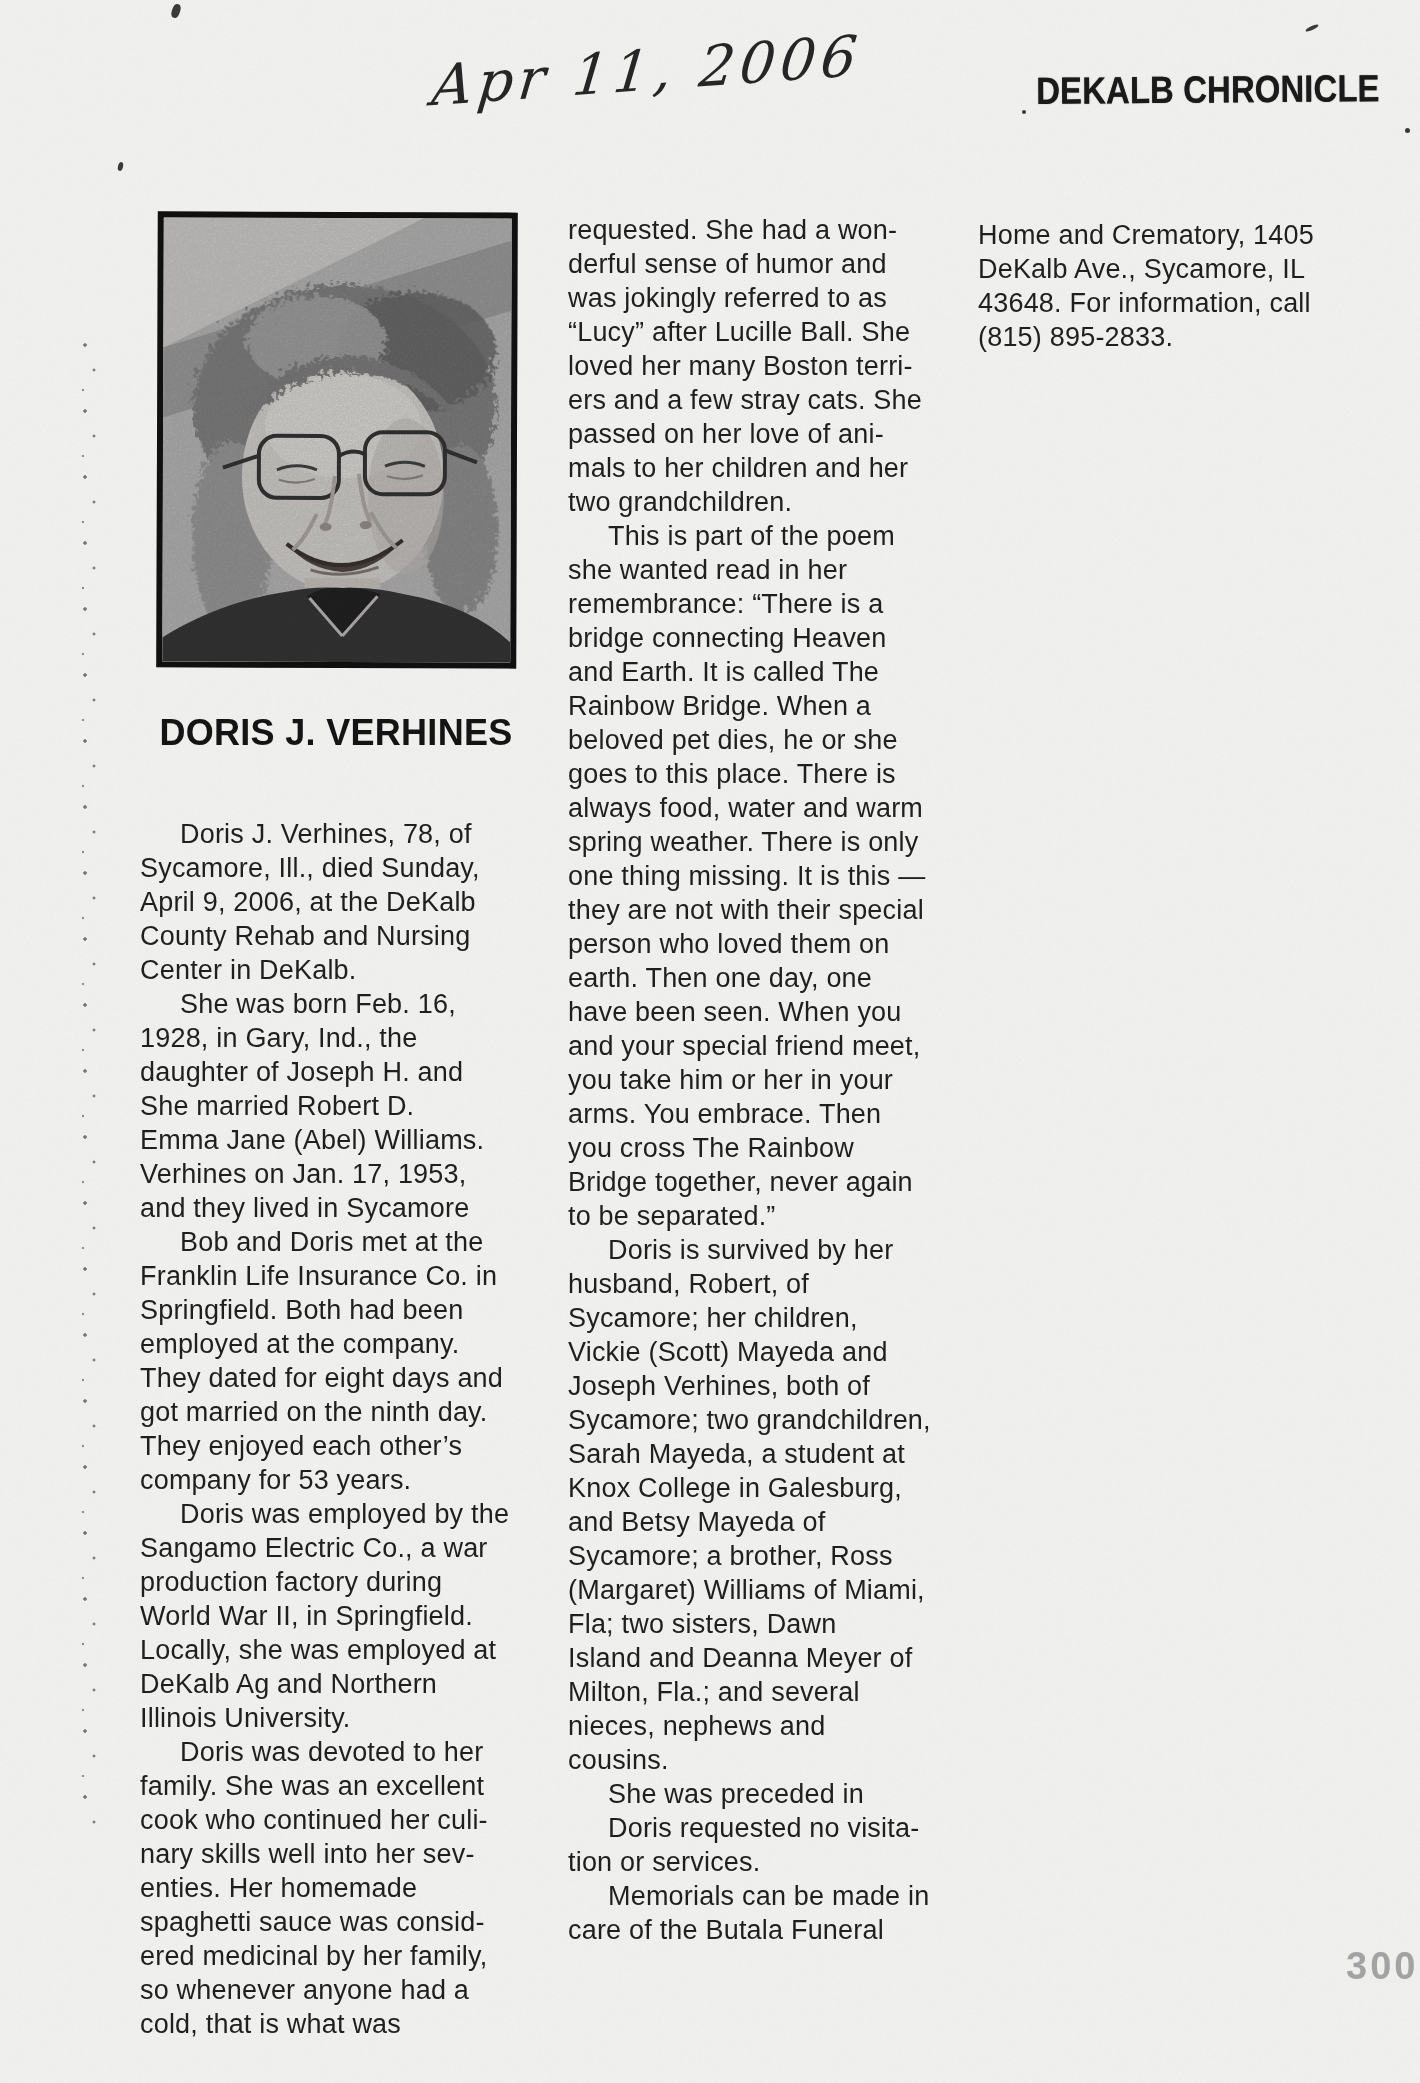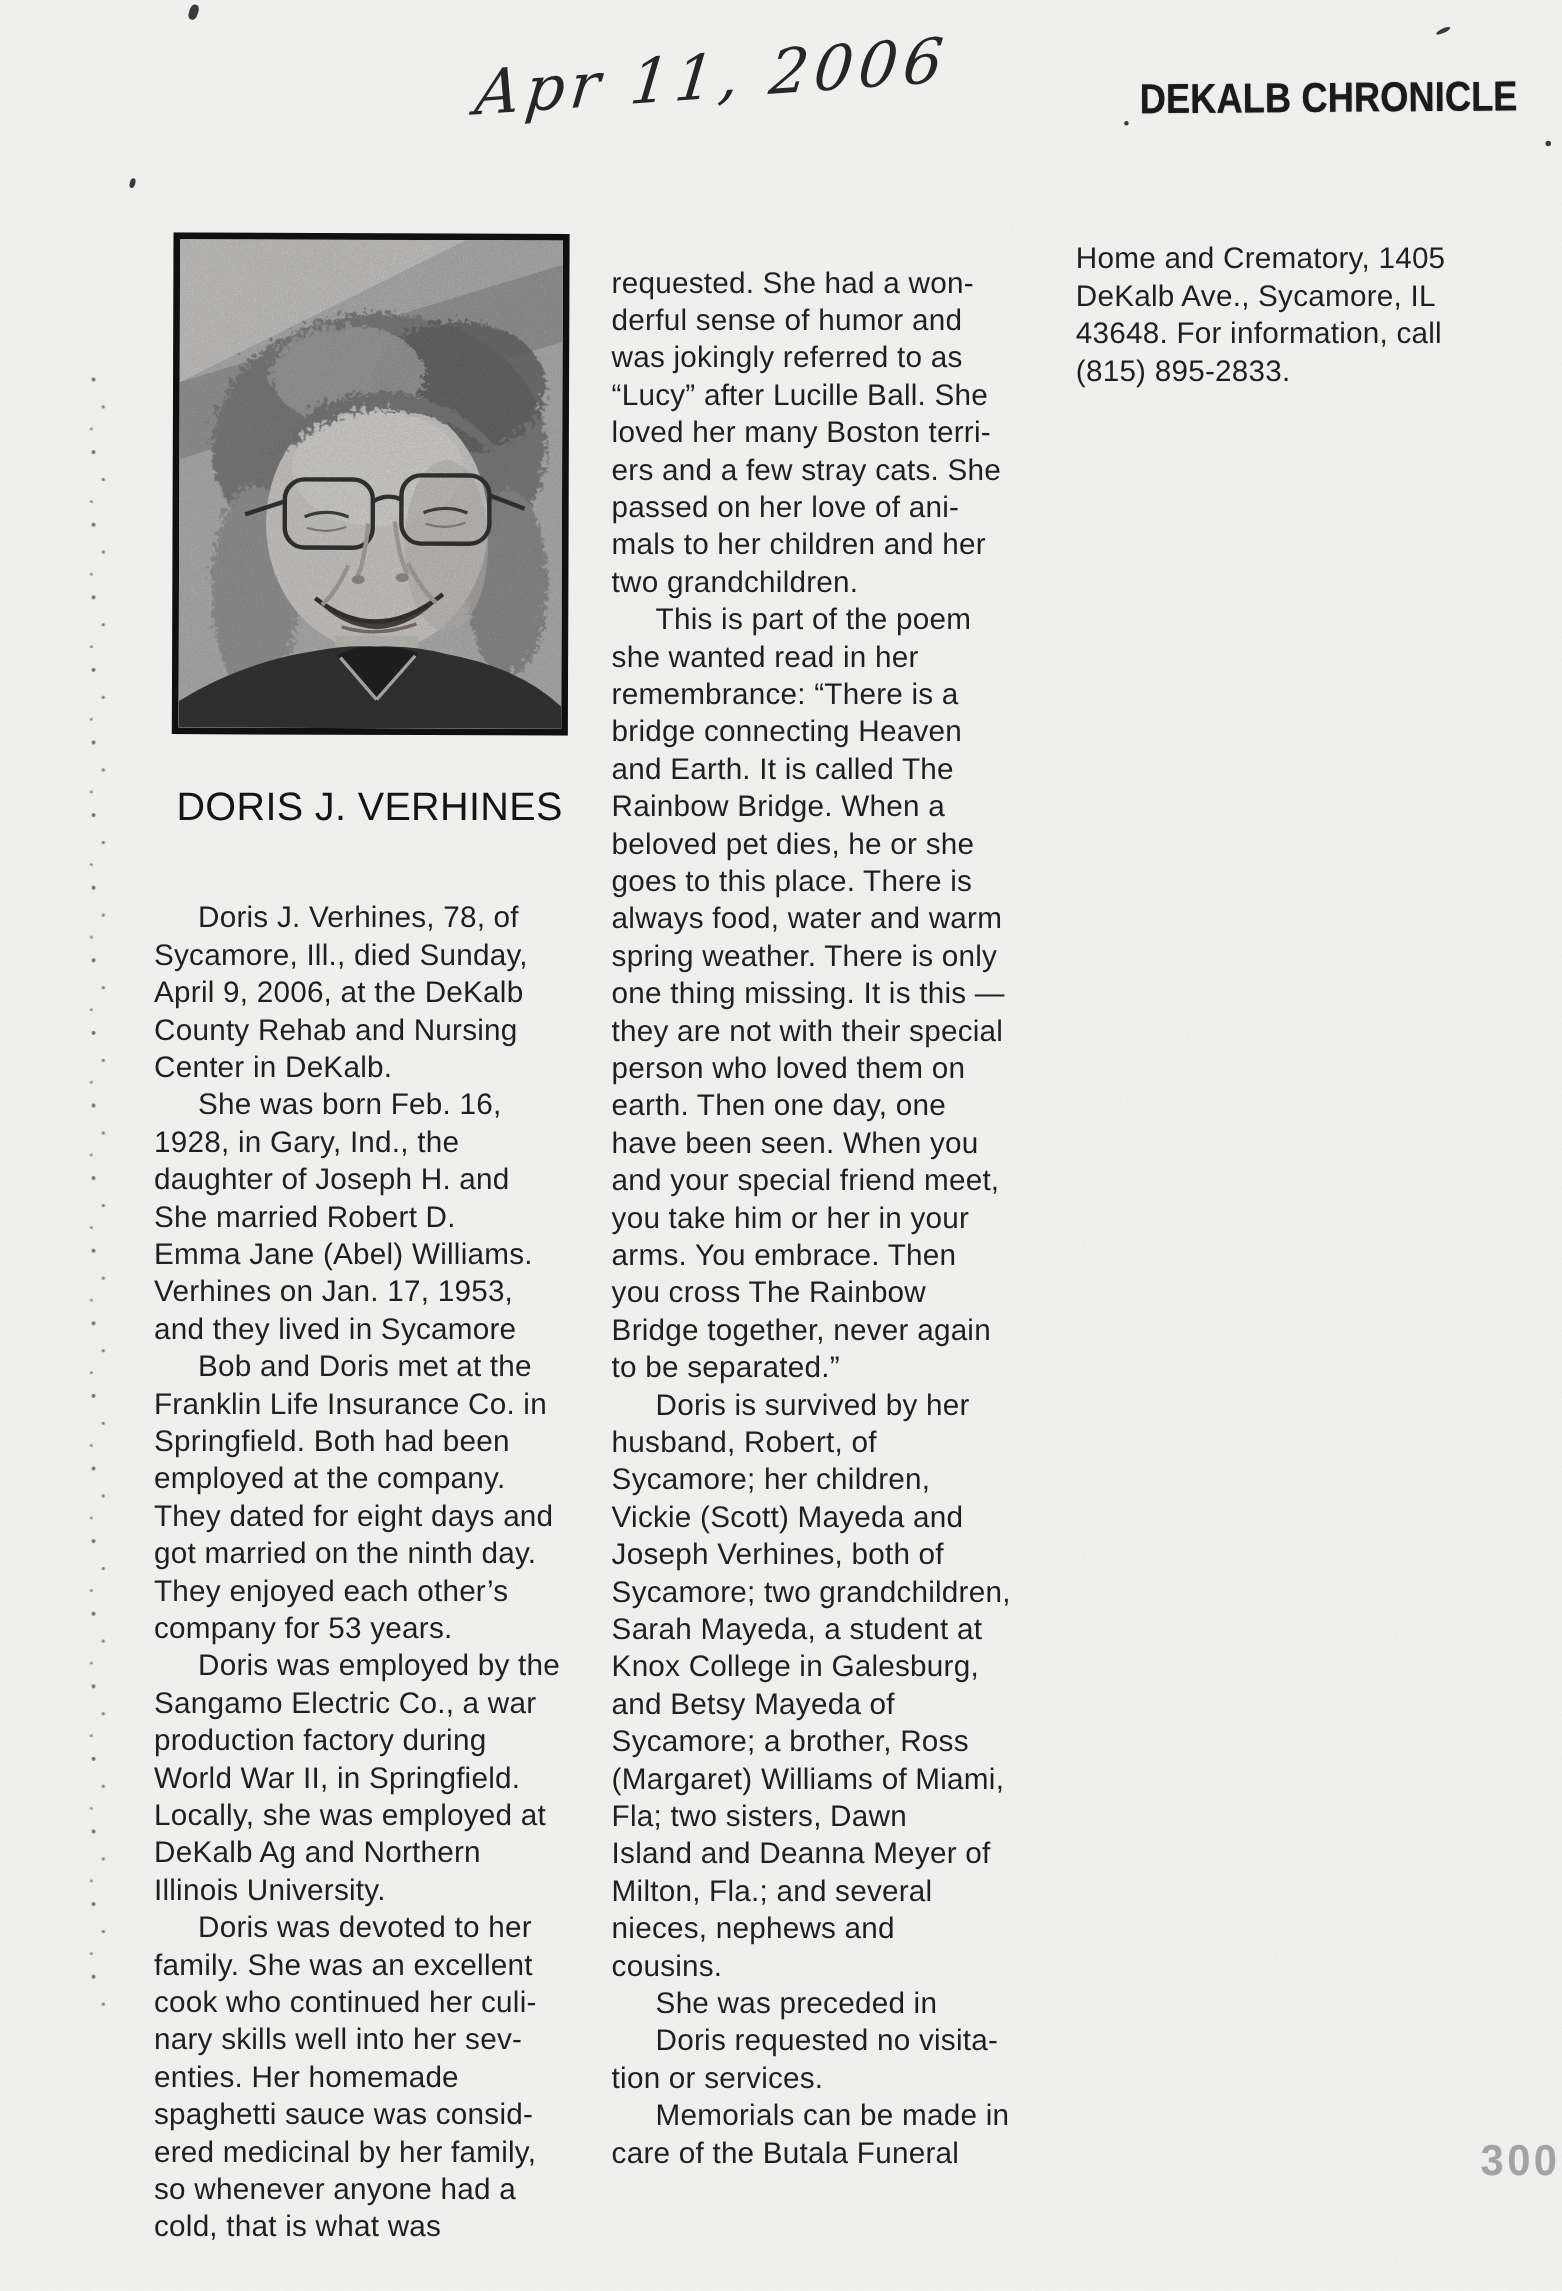--- a/index.html
+++ b/index.html
@@ -25,29 +25,29 @@
   
   .photo-frame {
     position:absolute; left:157px; top:212px; width:360px; height:456px;
     border:6px solid #101010; box-sizing:border-box; background:#c8c8c8;
     transform:rotate(0.2deg);
   }
   .photo-frame svg { display:block; width:100%; height:100%; }
   
   .headline {
     position:absolute; left:150px; top:712px; width:372px; margin:0;
-    text-align:center; font-size:36px; font-weight:400; color:#141414;
+    text-align:center; font-size:36px; font-weight:700; color:#141414;
     letter-spacing:0.3px; white-space:nowrap;
   }
   
   .col { position:absolute; font-size:27px; }
   .line { height:34px; line-height:34px; white-space:nowrap; letter-spacing:0.2px; }
   .indent { padding-left:40px; }
   .col-left   { left:140px; top:817px; width:402px; }
-  .col-middle { left:556px; top:213px; width:402px;margin-top:27px; }
+  .col-middle { left:568px; top:213px; width:402px; }
   .col-right  { left:978px; top:218px; width:390px; }
   
   .pagenum {
     position:absolute; left:1346px; top:1944px;
     font-size:38px; font-weight:700; color:#a3a3a3; letter-spacing:3px;
     transform:scaleY(1.04);
   }
   
   .margin-dots {
     position:absolute; left:78px; top:336px; width:26px; height:1496px;

